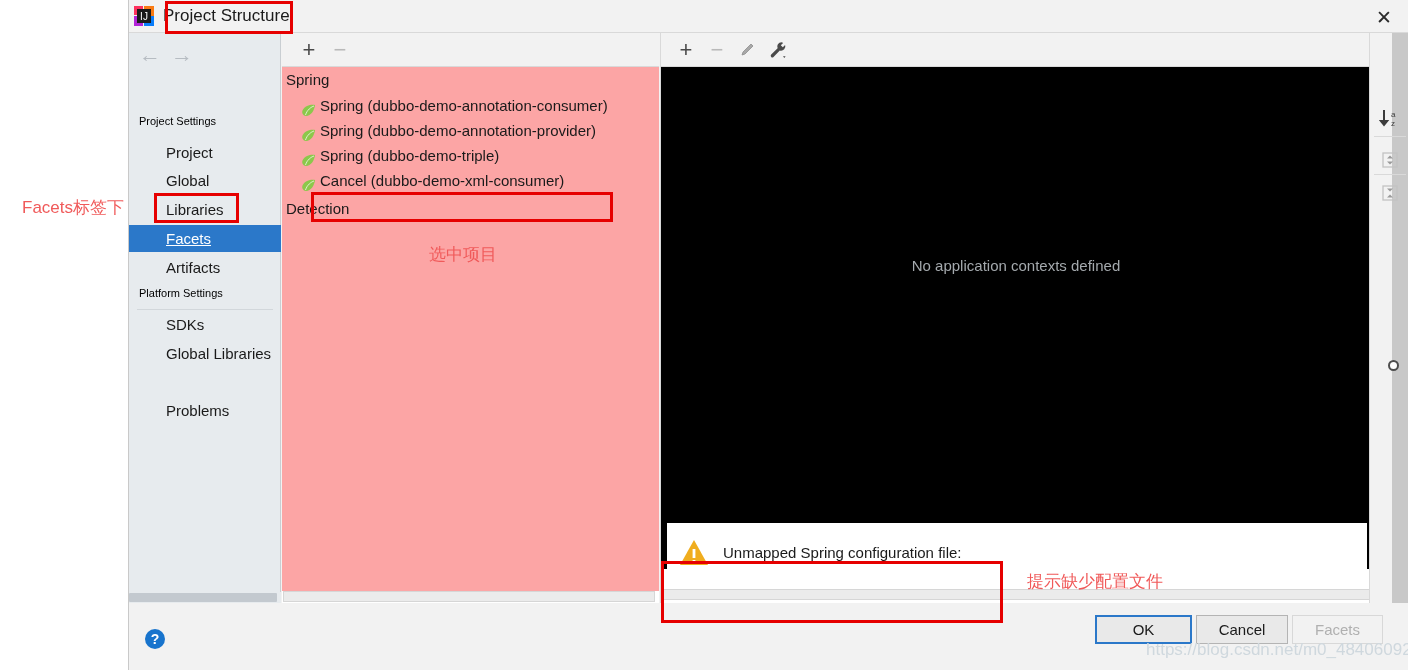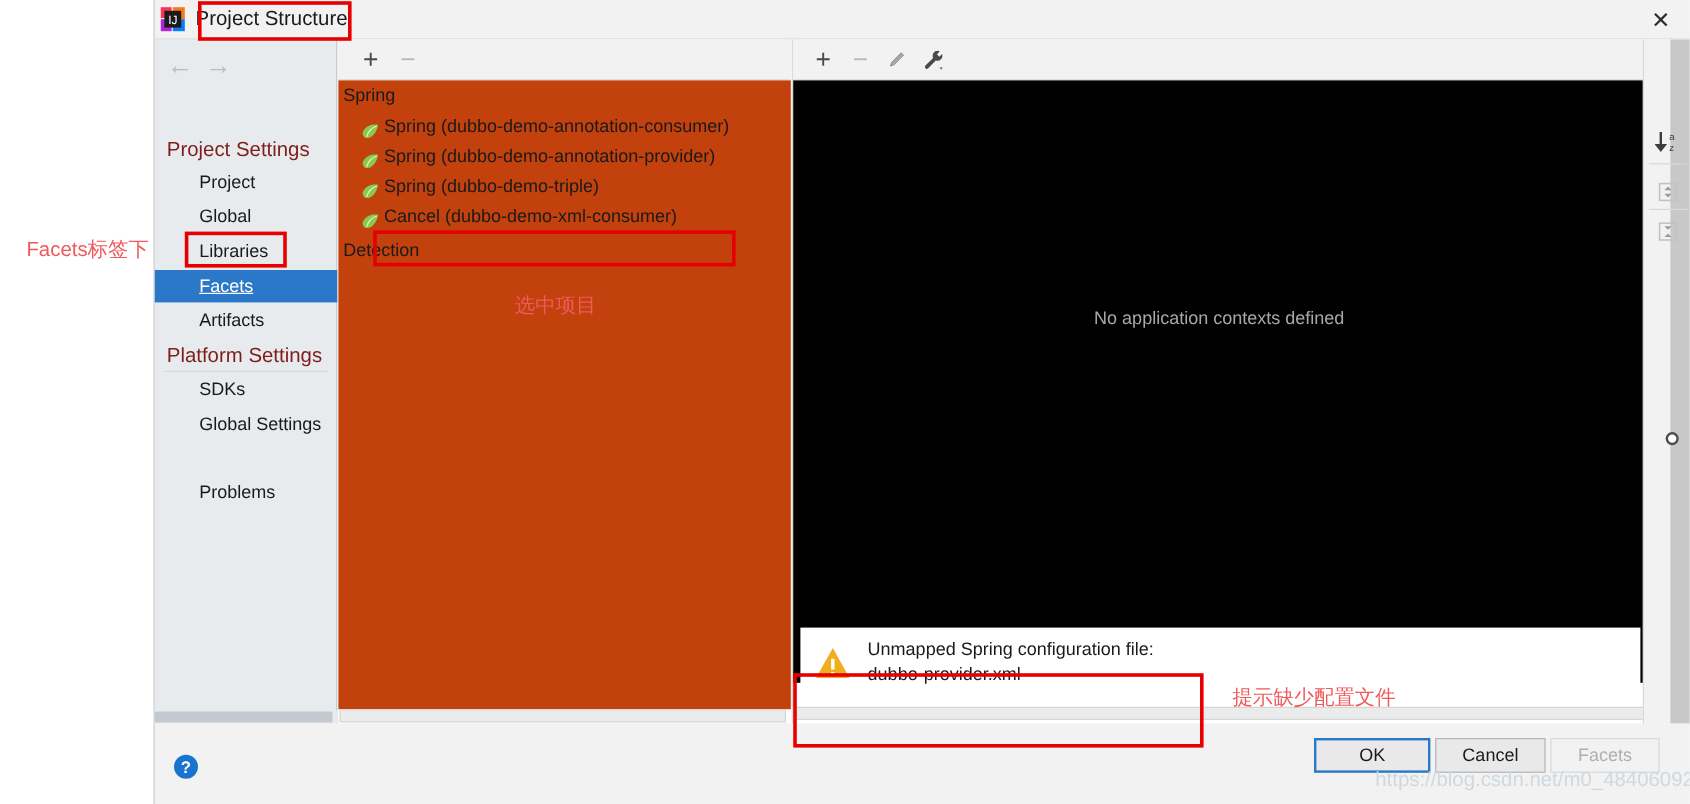--- a/index.html
+++ b/index.html
@@ -70,21 +70,21 @@
   .nav-arrow {
     position: absolute; top: 3px;
     font-size: 22px; color: #b6bcc2; cursor: default;
     line-height: 22px;
   }
   #nav-back { left: 10px; }
   #nav-fwd { left: 42px; }
 
   .side-group {
     position: absolute; left: 10px;
-    font-size: 17px; color: #7f1d1d; white-space: nowrap;
+    font-size: 11px; color: #000000; white-space: nowrap;
   }
   .side-item {
     position: absolute; left: 0; width: 152px; height: 27px;
     font-size: 15px; color: #1a1a1a; white-space: nowrap;
     padding-left: 37px; line-height: 27px; cursor: pointer;
   }
   .side-item.selected {
     background: #2b78c9; color: #ffffff;
   }
   #side-sep {
@@ -115,21 +115,21 @@
     width: 26px; height: 26px;
     display: flex; align-items: center; justify-content: center;
     color: #4a4a4a; cursor: pointer;
   }
   .tb-btn.disabled { color: #b9b9b9; cursor: default; }
   #tree-add { left: 14px; font-size: 22px; }
   #tree-remove { left: 45px; font-size: 22px; }
 
   #tree-body {
     position: absolute; left: 0; top: 34px; width: 377px; height: 524px;
-    background: #c2410c; overflow: hidden;
+    background: #fca5a5; overflow: hidden;
   }
   .tree-root {
     position: relative; height: 26px; line-height: 26px;
     padding-left: 4px; font-size: 15px; color: #1a1a1a; white-space: nowrap;
   }
   .tree-child {
     position: relative; height: 25px; line-height: 25px;
     padding-left: 38px; font-size: 15px; color: #1a1a1a; white-space: nowrap;
     cursor: pointer;
   }
@@ -283,21 +283,21 @@
 
       <div class="side-group" style="top:82px;">Project Settings</div>
       <div class="side-item" style="top:106px;">Project</div>
       <div class="side-item" style="top:134px;">Global</div>
       <div class="side-item" style="top:163px;">Libraries</div>
       <div class="side-item selected" style="top:192px;text-decoration:underline;">Facets</div>
       <div class="side-item" style="top:221px;">Artifacts</div>
 
       <div class="side-group" style="top:254px;">Platform Settings</div>
       <div class="side-item" style="top:278px;">SDKs</div>
-      <div class="side-item" style="top:307px;">Global Settings</div>
+      <div class="side-item" style="top:307px;">Global Libraries</div>
 
       <div id="side-sep"></div>
       <div class="side-item" style="top:364px;">Problems</div>
 
       <div id="sidebar-scroll">
         <div id="sidebar-scroll-thumb"></div>
       </div>
     </div>
 
     <div id="tree-panel">
@@ -380,21 +380,20 @@
       <div id="warning-strip">
         <div id="warn-icon">
           <svg width="30" height="27" viewBox="0 0 30 27">
             <path d="M15 1L29 26H1z" fill="#f0ad1e"></path>
             <rect x="13.6" y="10" width="2.8" height="9" fill="#ffffff"></rect>
             <rect x="13.6" y="21" width="2.8" height="2.8" fill="#ffffff"></rect>
           </svg>
         </div>
         <div id="warn-text">
           <div>Unmapped Spring configuration file:</div>
-          <div>dubbo-provider.xml</div>
         </div>
       </div>
 
       <div id="detail-hscroll"></div>
     </div>
 
     <div id="right-gutter">
       <div id="gutter-shade"></div>
       <div class="gutter-btn" style="top:71px;">
         <svg width="22" height="20" viewBox="0 0 22 20">

